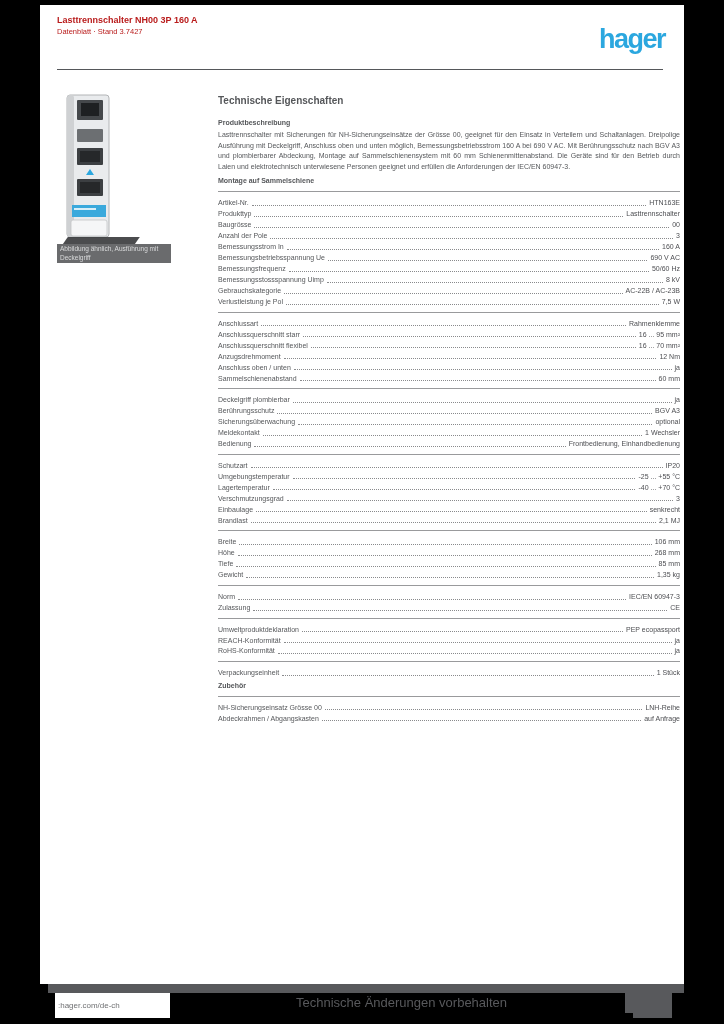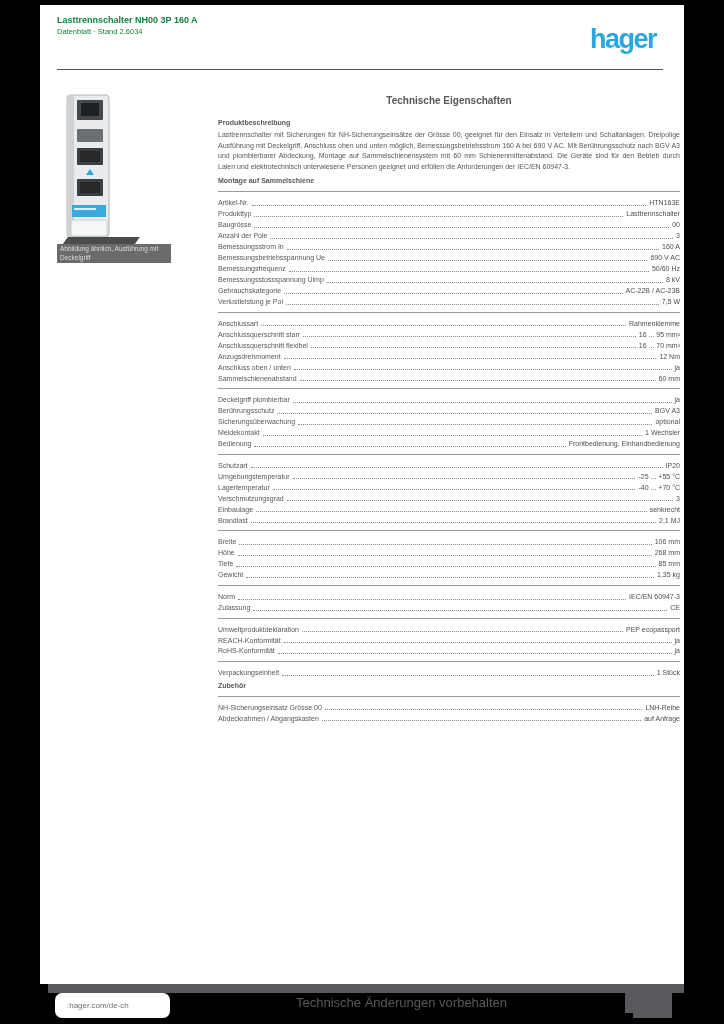--- a/index.html
+++ b/index.html
@@ -4,64 +4,64 @@
 <style>
   html,body{margin:0;padding:0;}
   body{
     width:724px;height:1024px;background:#000;position:relative;overflow:hidden;
     font-family:"Liberation Sans", sans-serif;
   }
   .page{
     position:absolute;left:40px;top:5px;width:644px;height:979px;background:#ffffff;
   }
   
-  .hdr{position:absolute;left:17px;top:9px;width:300px;color:#15803d;}
+  .hdr{position:absolute;left:17px;top:9px;width:300px;color:#b91c1c;}
   .hdr-l1{font-size:9px;font-weight:bold;line-height:12px;}
   .hdr-l2,.hdr-l3{font-size:7.5px;line-height:11px;}
   .hdr-rule{position:absolute;left:17px;top:64px;width:606px;height:1px;background:#55575a;}
   .logo{
     position:absolute;left:541px;top:18px;width:84px;height:32px;
     color:#2ba7df;font-weight:bold;font-size:27px;letter-spacing:-1.5px;line-height:32px;
-    text-align:center;
+    text-align:right;
   }
   
   .prod{position:absolute;left:17px;top:88px;width:120px;height:175px;}
   .prod-shadow{position:absolute;left:8px;top:144px;width:72px;height:8px;background:#2c2d2f;
     transform:skewX(-35deg);opacity:.85;}
   .prod-caption{position:absolute;left:0px;top:151px;width:108px;color:#55575a;
     font-size:6.5px;line-height:8.5px;background:#6a6b6d;color:#dadbdc;padding:1px 3px;}
   
   #content{position:absolute;left:178px;top:90px;width:462px;color:#55575a;}
   .h1{font-size:11px;font-weight:bold;color:#54565a;line-height:13px;margin-bottom:19px;}
-  .h2{font-size:10px;font-weight:bold;line-height:12px;margin-bottom:11px;text-align:center;}
+  .h2{font-size:10px;font-weight:bold;line-height:12px;margin-bottom:11px;}
   .h3{font-size:7px;font-weight:bold;line-height:9px;margin:4px 0 3px;}
   .para{font-size:7px;line-height:10.6px;text-align:justify;color:#55575a;}
   .kv{display:flex;align-items:flex-end;font-size:7px;line-height:7.6px;margin-bottom:3.4px;}
   .kv .k{white-space:nowrap;}
   .kv .lead{flex:1;border-bottom:1px dotted #898a8c;margin:0 3px 1px 3px;}
   .kv .v{white-space:nowrap;color:#4d4e52;}
   .hr{border-top:1px solid #999a9c;margin:6px 0 7px;}
   
   .foot-bar{position:absolute;left:48px;top:984px;width:636px;height:9px;background:#58595c;}
   .foot-url{
     position:absolute;left:55px;top:993px;width:115px;height:25px;background:#ffffff;
-    color:#707173;font-size:8px;line-height:25px;padding-left:12px;box-sizing:border-box;border-radius:7px;
+    color:#707173;font-size:8px;line-height:25px;padding-left:3px;box-sizing:border-box;
   }
   .foot-note{position:absolute;left:296px;top:995px;color:#58595c;font-size:13px;}
   .foot-stamp{position:absolute;left:625px;top:993px;width:47px;height:20px;background:#58595c;}
   .foot-stamp-tail{position:absolute;left:633px;top:1012px;width:39px;height:6px;background:#58595c;}
 </style>
 </head>
 <body>
 
 <div class="page">
 
   <div class="hdr">
     <div class="hdr-l1">Lasttrennschalter NH00 3P 160 A</div>
-    <div class="hdr-l3">Datenblatt · Stand 2.6034</div>
+    <div class="hdr-l3">Datenblatt · Stand 3.7427</div>
   </div>
   <div class="hdr-rule"></div>
   <div class="logo">hager</div>
 
   <div class="prod">
     <svg width="62" height="150" viewBox="0 0 62 150">
       <rect x="10" y="2" width="42" height="142" rx="3" fill="#e9ebed" stroke="#b2b4b6" stroke-width="1"></rect>
       <rect x="10" y="2" width="7" height="142" rx="3" fill="#cfd1d3"></rect>
       <rect x="20" y="7" width="26" height="20" rx="1" fill="#45484b"></rect>
       <rect x="24" y="10" width="18" height="13" fill="#1e2022"></rect>

